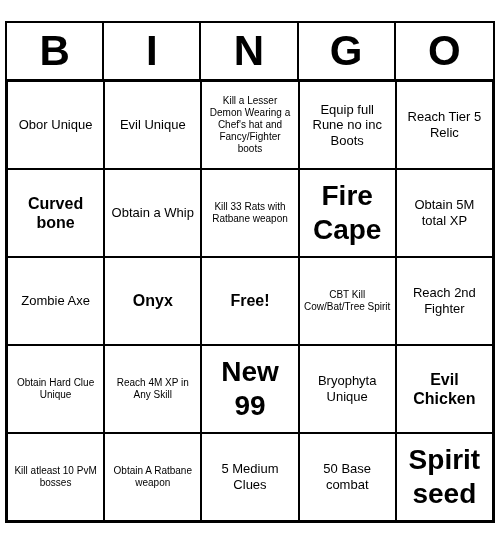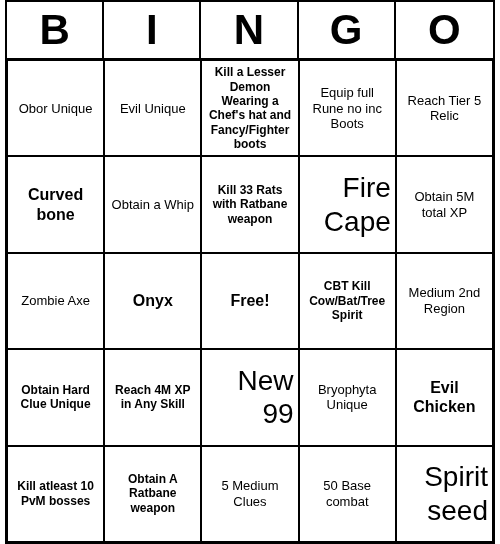--- a/index.html
+++ b/index.html
@@ -46,26 +46,24 @@
       padding: 4px;
       font-size: 13px;
       line-height: 1.2;
     }
     .bingo-cell.large-text {
       font-size: 16px;
       font-weight: bold;
     }
     .bingo-cell.xlarge-text {
       font-size: 28px;
-      font-weight: normal;
-      text-align: right;
+      font-weight: bold;
     }
     .bingo-cell.small-text {
-      font-size: 12px;
-      font-weight: bold;
+      font-size: 10px;
     }
   </style>
 </head>
 <body>
 
 <div class="bingo-card">
   <div class="bingo-header">
   <div class="bingo-header-cell">B</div>
       <div class="bingo-header-cell">I</div>
       <div class="bingo-header-cell">N</div>
@@ -80,21 +78,21 @@
       <div class="bingo-cell ">Reach Tier 5 Relic</div>
       <div class="bingo-cell large-text">Curved bone</div>
       <div class="bingo-cell ">Obtain a Whip</div>
       <div class="bingo-cell small-text">Kill 33 Rats with Ratbane weapon</div>
       <div class="bingo-cell xlarge-text">Fire Cape</div>
       <div class="bingo-cell ">Obtain 5M total XP</div>
       <div class="bingo-cell ">Zombie Axe</div>
       <div class="bingo-cell large-text">Onyx</div>
       <div class="bingo-cell large-text">Free!</div>
       <div class="bingo-cell small-text">CBT Kill Cow/Bat/Tree Spirit</div>
-      <div class="bingo-cell ">Medium 2nd Region</div>
+      <div class="bingo-cell ">Reach 2nd Fighter</div>
       <div class="bingo-cell small-text">Obtain Hard Clue Unique</div>
       <div class="bingo-cell small-text">Reach 4M XP in Any Skill</div>
       <div class="bingo-cell xlarge-text">New 99</div>
       <div class="bingo-cell ">Bryophyta Unique</div>
       <div class="bingo-cell large-text">Evil Chicken</div>
       <div class="bingo-cell small-text">Kill atleast 10 PvM bosses</div>
       <div class="bingo-cell small-text">Obtain A Ratbane weapon</div>
       <div class="bingo-cell ">5 Medium Clues</div>
       <div class="bingo-cell ">50 Base combat</div>
       <div class="bingo-cell xlarge-text">Spirit seed</div>

